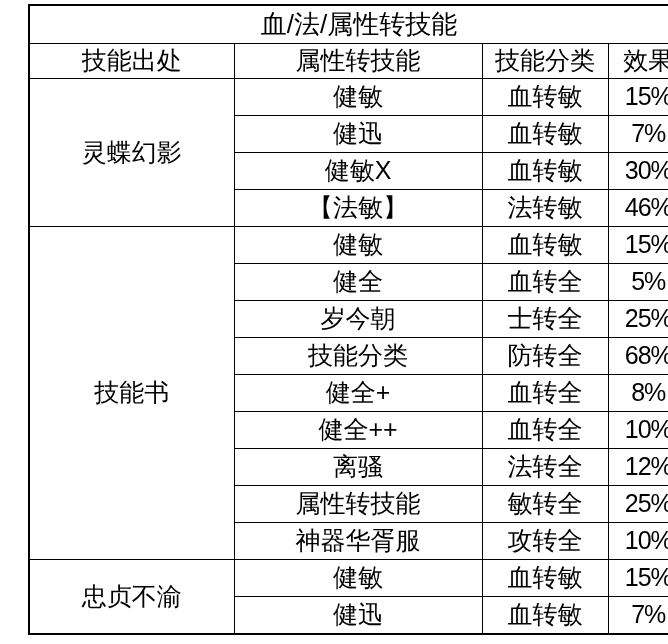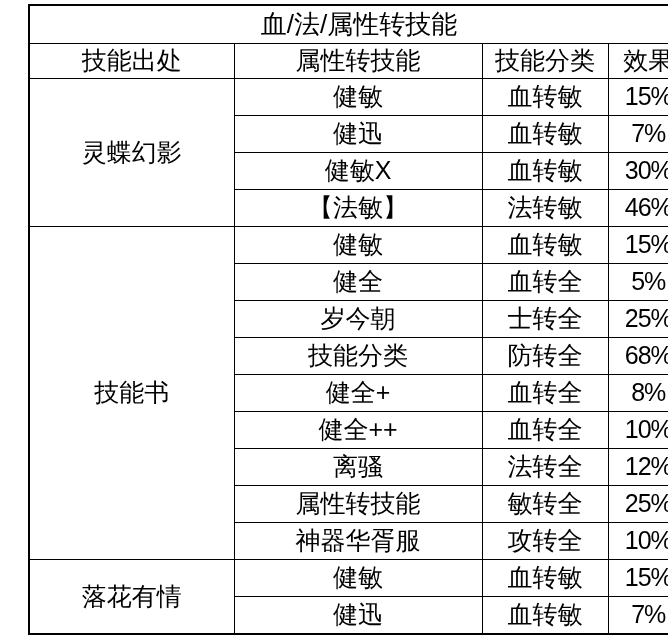--- a/index.html
+++ b/index.html
@@ -144,21 +144,21 @@
       <td>敏转全</td>
       <td class="effect-cell">25%</td>
     </tr>
     <tr class="data-row">
       <td>神器华胥服</td>
       <td>攻转全</td>
       <td class="effect-cell">10%</td>
     </tr>
 
     <tr class="data-row">
-      <td rowspan="2">落花有情</td>
+      <td rowspan="2">忠贞不渝</td>
       <td>健敏</td>
       <td>血转敏</td>
       <td class="effect-cell">15%</td>
     </tr>
     <tr class="data-row">
       <td>健迅</td>
       <td>血转敏</td>
       <td class="effect-cell">7%</td>
     </tr>
   </tbody>

